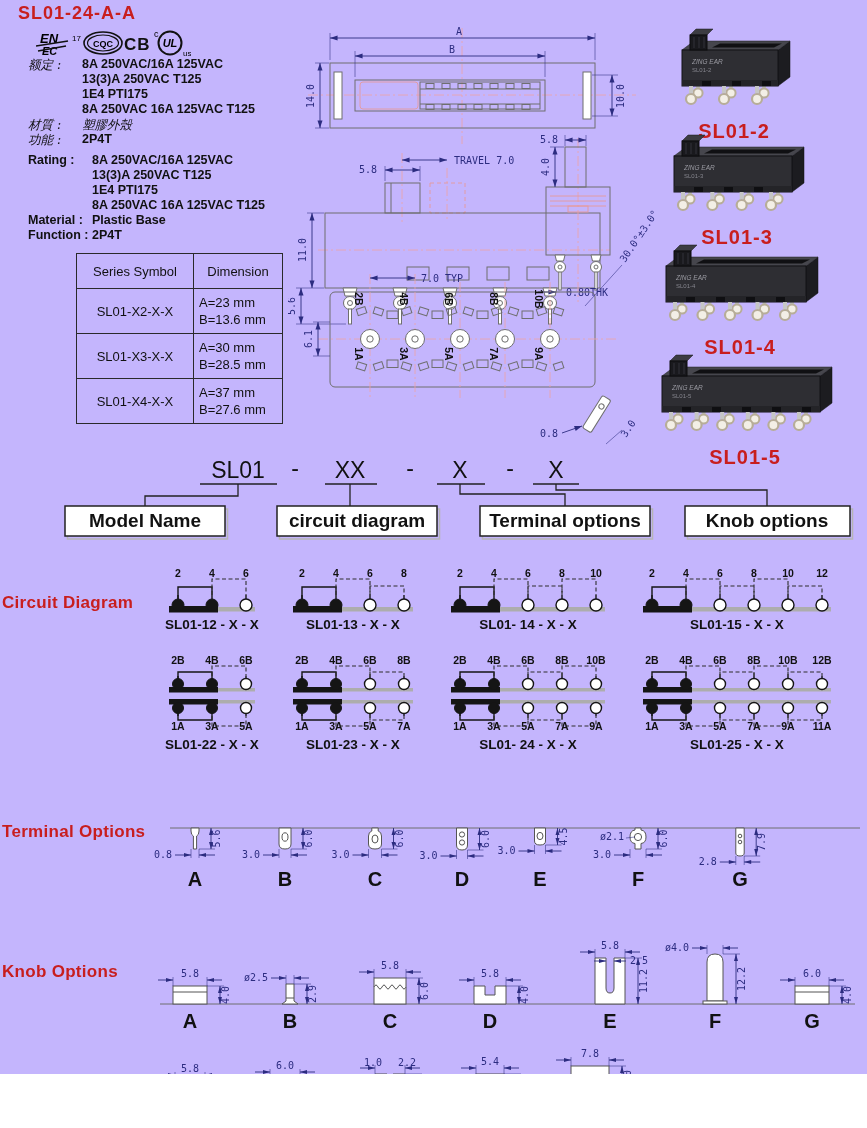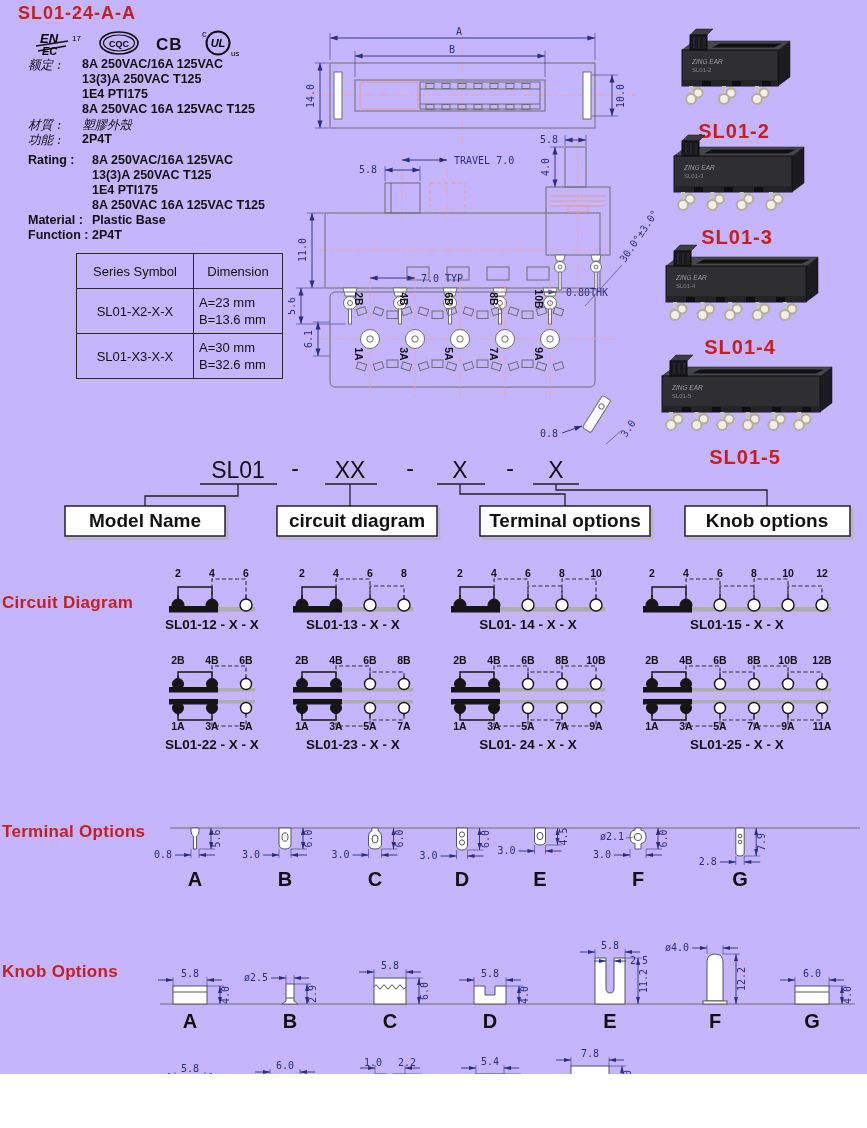--- a/index.html
+++ b/index.html
@@ -4,21 +4,21 @@
 <style>
   html,body{margin:0;padding:0;background:#fff;}
   .page{position:relative;width:867px;height:1074px;background:#c4b5fd;
         font-family:"Liberation Sans",sans-serif;overflow:hidden;color:#111;}
   .abs{position:absolute;}
   .red{color:#c81e1e;}
   #title{left:18px;top:3px;font-size:18px;font-weight:bold;letter-spacing:1px;}
   .seclbl{font-size:17px;font-weight:bold;letter-spacing:0.3px;}
 
   
-  .certs{left:36px;top:28px;display:flex;align-items:center;gap:16px;}
+  .certs{left:36px;top:28px;display:flex;align-items:center;gap:0;}
   .certs svg text{font-family:"Liberation Sans",sans-serif;}
   .cb-txt{font-size:17px;font-weight:bold;letter-spacing:1px;}
 
   
   .spec{line-height:15px;font-size:12.5px;}
   .srow{display:flex;}
   .slbl{flex:none;width:54px;}
   .spec.en .slbl{width:64px;}
   .sval,.slbl{font-weight:bold;}
   .cjk{font-family:"DejaVu Serif",serif;font-weight:normal;font-style:italic;}
@@ -166,21 +166,28 @@
           <td class="series">SL01-X2-X-X</td>
           <td class="dims">
             <div>A=23 mm</div>
             <div>B=13.6 mm</div>
           </td>
         </tr>
         <tr>
           <td class="series">SL01-X3-X-X</td>
           <td class="dims">
             <div>A=30 mm</div>
-            <div>B=32.6 mm</div>
+            <div>B=28.5 mm</div>
+          </td>
+        </tr>
+        <tr>
+          <td class="series">SL01-X4-X-X</td>
+          <td class="dims">
+            <div>A=37 mm</div>
+            <div>B=27.6 mm</div>
           </td>
         </tr>
       </tbody>
   </table>
 
   <svg class="abs" id="drawings" style="left:288px;top:20px;" width="372" height="436" viewBox="0 0 372 436">
     <defs>
       <marker id="aE" markerWidth="10" markerHeight="8" refX="9" refY="3.2" orient="auto">
           <path d="M0.6,0.4 L9,3.2 L0.6,6 Z" fill="#2c2c80"></path>
         </marker>

